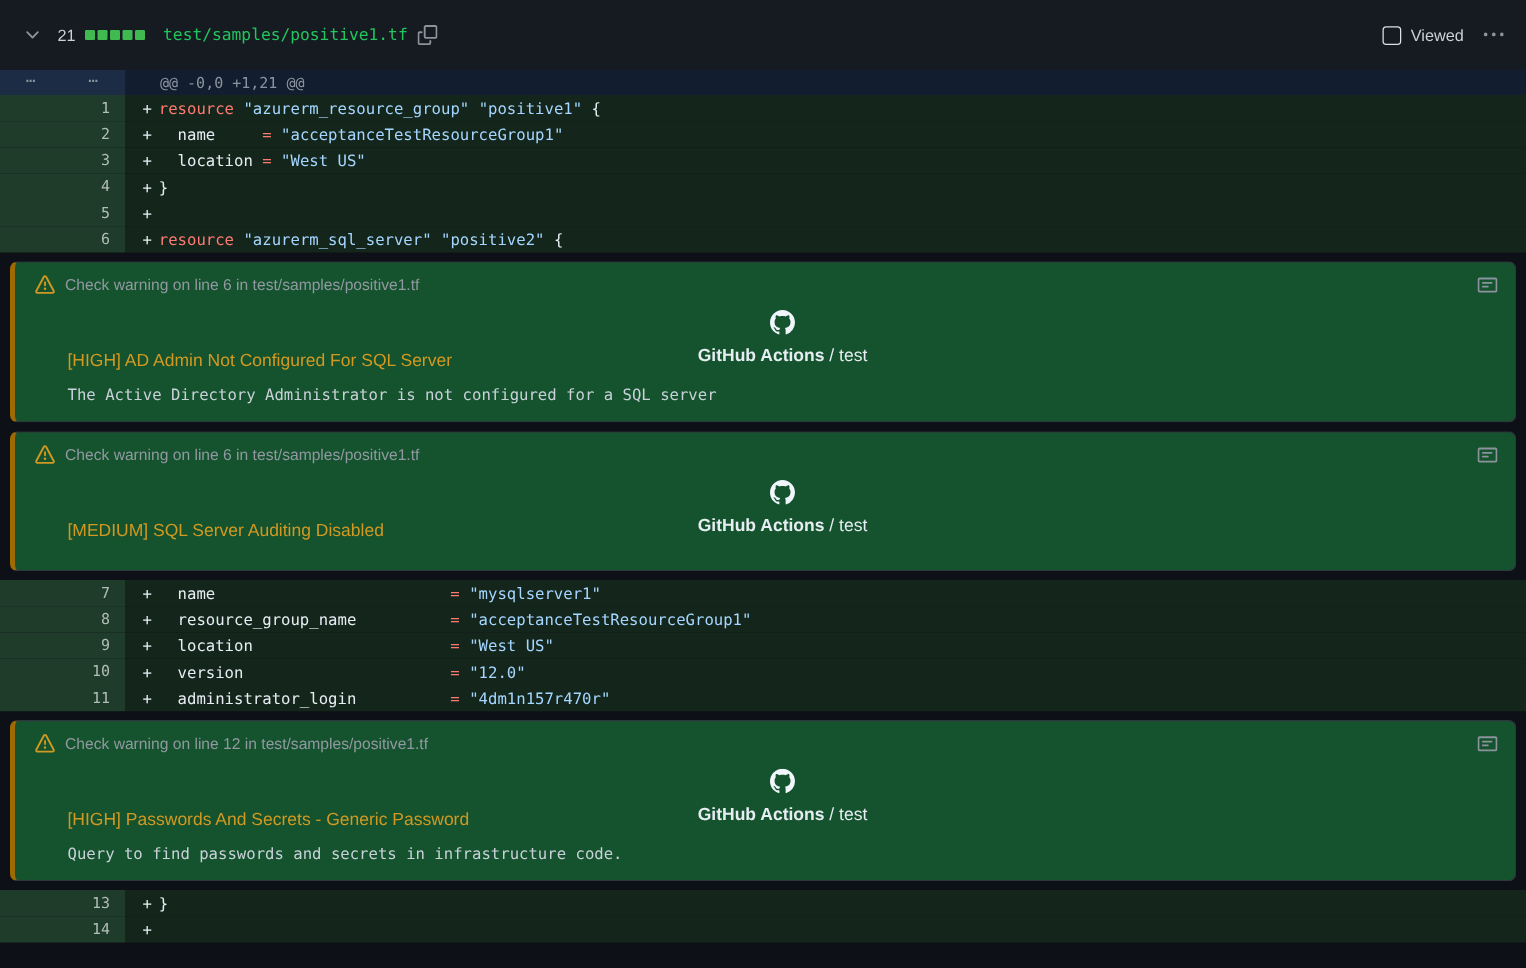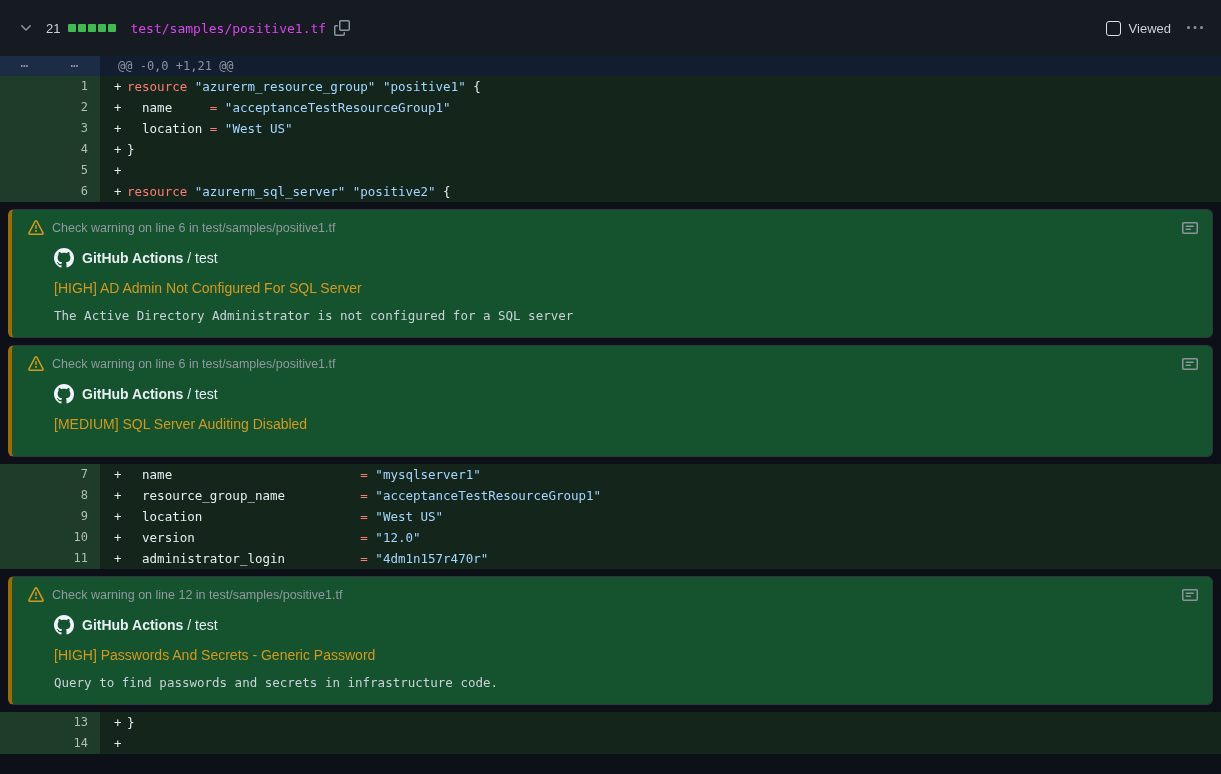--- a/index.html
+++ b/index.html
@@ -11,51 +11,51 @@
   }
   
   .file-header {
     height:56px; display:flex; align-items:center; gap:8px;
     padding:0 18px; background:#161b22;
   }
   .icon-btn { display:inline-flex; align-items:center; justify-content:center; background:none; border:none; cursor:pointer; padding:0; }
   .changes-count { font-size:13px; color:#c9d1d9; margin-left:4px; }
   .diffstat { display:inline-flex; gap:2px; margin-right:6px; }
   .diffstat .blk { width:8px; height:8px; background:var(--accent-green,#3fb950); border-radius:1px; display:inline-block; }
-  .file-path { font-family:"DejaVu Sans Mono", monospace; font-size:13px; color:#d946ef; text-decoration:none; }
+  .file-path { font-family:"DejaVu Sans Mono", monospace; font-size:13px; color:#22c55e; text-decoration:none; }
   .header-right { margin-left:auto; display:flex; align-items:center; gap:16px; }
   .viewed-wrap { display:flex; gap:8px; cursor:pointer; }
   .viewed-box { width:15px; height:15px; border:1.5px solid #dbe2ea; border-radius:3px; background:transparent; display:inline-block; }
   .viewed-label { font-size:13px; color:#c9d1d9; }
   
   .hunk { display:flex; height:20px; font-family:"DejaVu Sans Mono", monospace; font-size:12px; }
   .hunk-gutter { width:100px; background:var(--hunk-gutter-bg,#1c2c44); display:flex; align-items:center; }
   .hunk-gutter .dots { width:50px; text-align:center; color:#8b949e; font-size:13px; letter-spacing:1px; cursor:pointer; line-height:20px; }
-  .hunk-content { flex:1; background:var(--hunk-bg,#121d2f); color:#8b949e; line-height:20px; padding-left:18px; white-space:pre; }
+  .hunk-content { flex:1; background:var(--hunk-bg,#121d2f); color:#8b949e; line-height:20px; padding-left:28px; white-space:pre; }
   
   .row { display:flex; height:21px; line-height:21px; font-family:"DejaVu Sans Mono", monospace; font-size:12.5px; }
   .row .num {
     width:100px; background:var(--addition-gutter-bg,#1f3b2a); color:#b1beb5;
     text-align:right; padding-right:12px; font-size:12px; cursor:pointer;
   }
   .row .code { flex:1; background:var(--addition-bg,#14261b); color:#e6edf3; padding-left:14px; white-space:pre; }
   .row .plus { display:inline-block; width:13px; color:#e6edf3; }
   .tok-kw { color:#ff7b72; }
   .tok-str { color:#a5d6ff; }
   .tok-op { color:#ff7b72; }
   
   .annotation {
     margin:7px 8px; background:#14532d;
     border:1px solid #30363d; border-left:4px solid var(--warning-border,#9e6a03);
     border-radius:6px; padding:10px 14px 14px 16px;
   }
   .ann-header { display:flex; align-items:center; gap:8px; color:#9198a1; font-size:12.5px; margin-bottom:12px; }
   .ann-note { margin-left:auto; }
   .ann-body { padding-left:26px; }
-  .ann-tool { display:flex; align-items:center; gap:8px; height:20px; margin-bottom:12px; font-size:14px; color:#e6edf3; }
+  .ann-tool { display:flex; align-items:center; gap:8px; height:20px; margin-bottom:12px; font-size:14px; color:#e6edf3;flex-direction:column; }
   .ann-tool .tool-name { font-weight:700; }
   .ann-title { font-size:14px; font-weight:400; color:var(--warning-fg,#d29922); margin-bottom:10px; }
   .ann-desc { font-family:"DejaVu Sans Mono", monospace; font-size:12.5px; color:#c9d1d9;margin-top:12px; }
   svg { display:block; }
 </style>
 </head>
 <body>
 
 <div class="page">
 

